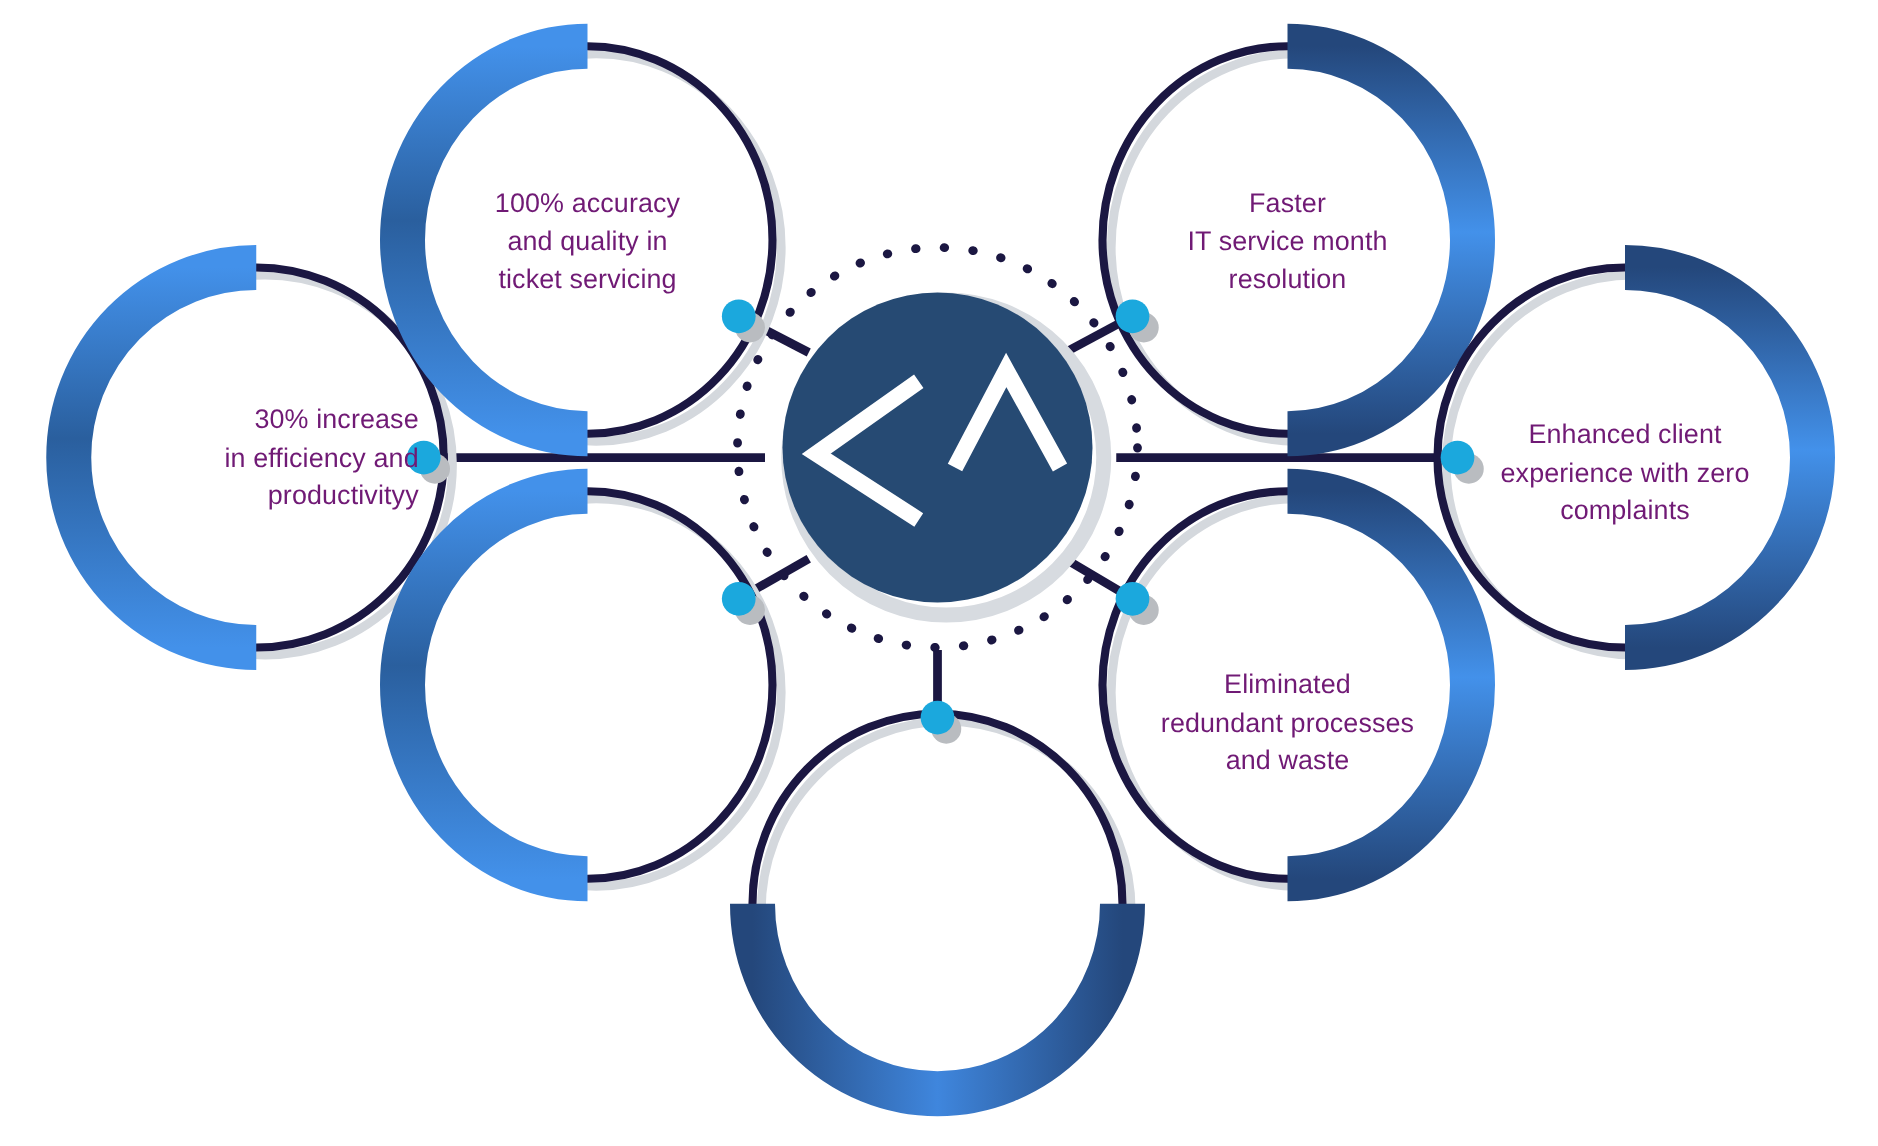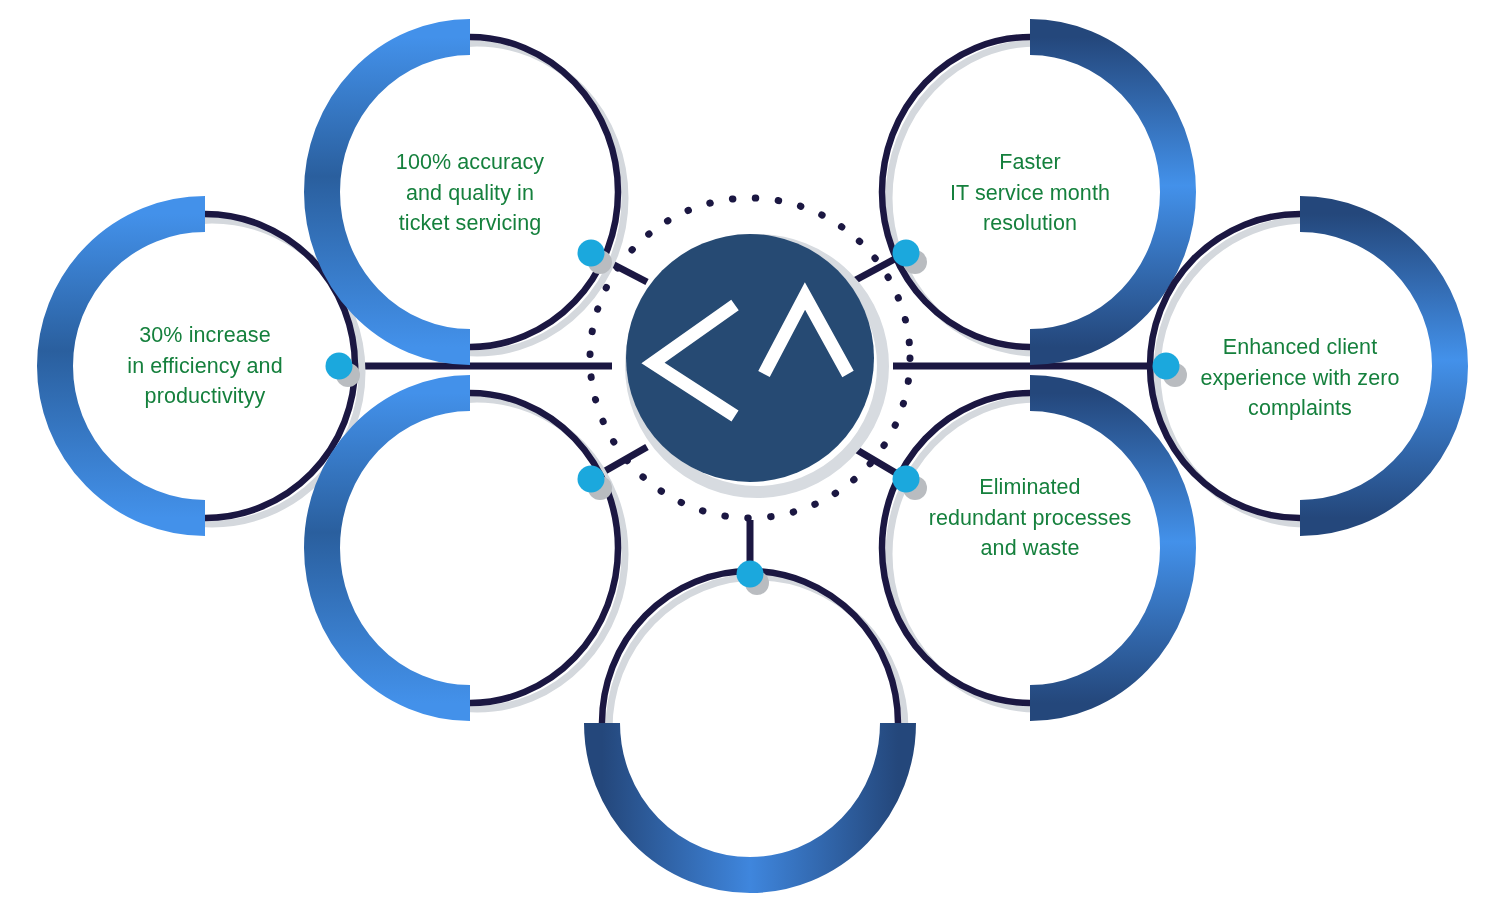--- a/index.html
+++ b/index.html
@@ -21,21 +21,21 @@
   #diagram-svg {
     position: absolute;
     left: 0;
     top: 0;
     width: 1502px;
     height: 917px;
   }
   .node-label {
     position: absolute;
     text-align: center;
-    color: #15803d;
+    color: #701a75;
     font-size: 21.5px;
     line-height: 1.42;
     letter-spacing: 0.1px;
     white-space: pre-line;
     transform: translate(-50%, -50%);
     pointer-events: none;
     font-family: "Liberation Sans", sans-serif;
   }
 </style>
 </head>
@@ -155,35 +155,35 @@
       <circle cx="906" cy="253" r="13.5" fill="#1ba8dd"></circle>
 
       <circle cx="915" cy="488" r="12" fill="#b9bcc0"></circle>
       <circle cx="906" cy="479" r="13.5" fill="#1ba8dd"></circle>
 
       <circle cx="1175" cy="375" r="12" fill="#b9bcc0"></circle>
       <circle cx="1166" cy="366" r="13.5" fill="#1ba8dd"></circle>
     </g>
   </svg>
 
-  <div class="node-label" style="left:205px; top:366px; width:260px;">30% increase
+  <div class="node-label" style="left:205px; top:366px; width:260px;text-align:right;">30% increase
 in efficiency and
 productivityy</div>
 
   <div class="node-label" style="left:470px; top:193px; width:260px;">100% accuracy
 and quality in
 ticket servicing</div>
 
 
 
   <div class="node-label" style="left:1030px; top:193px; width:260px;">Faster
 IT service month
 resolution</div>
 
-  <div class="node-label" style="left:1030px; top:518px; width:270px;">Eliminated
+  <div class="node-label" style="left:1030px; top:578px; width:270px;">Eliminated
 redundant processes
 and waste</div>
 
   <div class="node-label" style="left:1300px; top:378px; width:280px;">Enhanced client
 experience with zero
 complaints</div>
 
 </div>
 
 </body></html>

